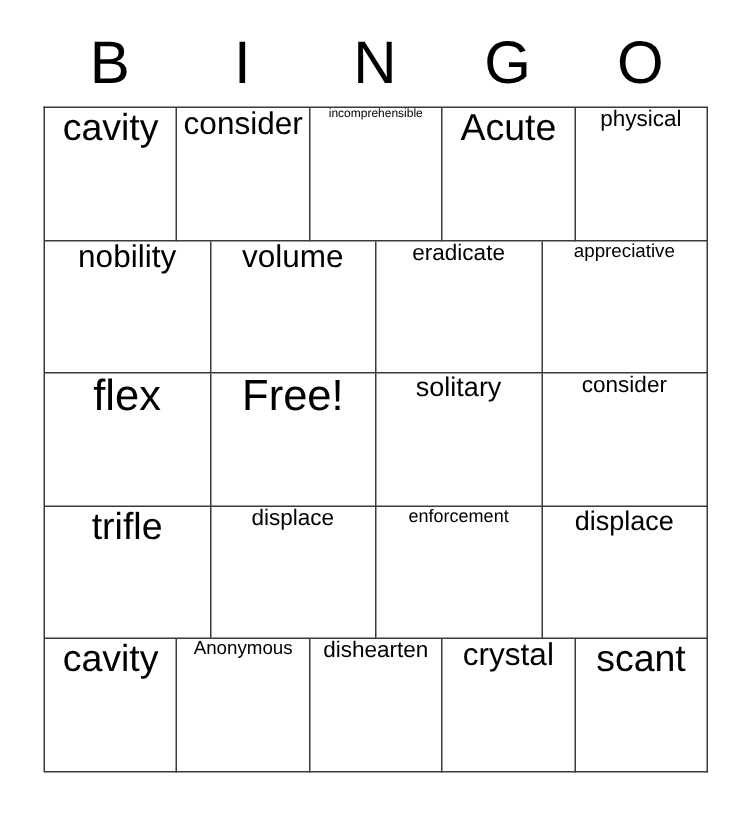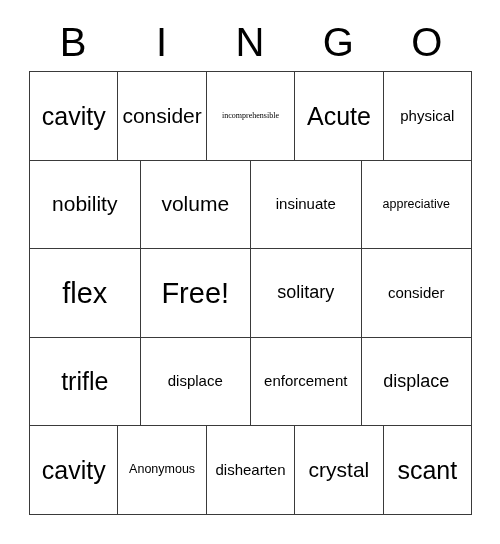--- a/index.html
+++ b/index.html
@@ -52,36 +52,36 @@
     width: 442px;
     height: 88.5px;
   }
   .cell {
     flex: 1 1 0;
     width: 88.4px;
     border-right: 1px solid #3a3a3a;
     border-bottom: 1px solid #3a3a3a;
     box-sizing: border-box;
     display: flex;
-    align-items: center;
+    align-items: flex-start;
     justify-content: center;
     text-align: center;
     overflow: hidden;
     padding: 0 2px;
     line-height: 1.05;
     color: #000000;
   }
   .cell span {
     display: block;
     white-space: nowrap;
   }
 
   
-  .fs-xxs { font-size: 8px; font-family: Liberation Serif, serif; }
-  .fs-xs  { font-size: 15px; }
+  .fs-xxs { font-size: 8px; }
+  .fs-xs  { font-size: 12px; }
   .fs-s   { font-size: 12.5px; }
   .fs-m   { font-size: 15px; }
   .fs-l   { font-size: 18px; }
   .fs-xl  { font-size: 21px; }
   .fs-xxl { font-size: 25px; }
   .fs-huge{ font-size: 29px; }
 </style>
 </head>
 <body>
 
@@ -114,21 +114,21 @@
         </div>
       </div>
       <div class="grid-row">
         <div class="cell">
           <span class="fs-xl">nobility</span>
         </div>
         <div class="cell">
           <span class="fs-xl">volume</span>
         </div>
         <div class="cell">
-          <span class="fs-m">insinuate</span>
+          <span class="fs-m">eradicate</span>
         </div>
         <div class="cell">
           <span class="fs-s">appreciative</span>
         </div>
       </div>
       <div class="grid-row">
         <div class="cell">
           <span class="fs-huge">flex</span>
         </div>
         <div class="cell">

